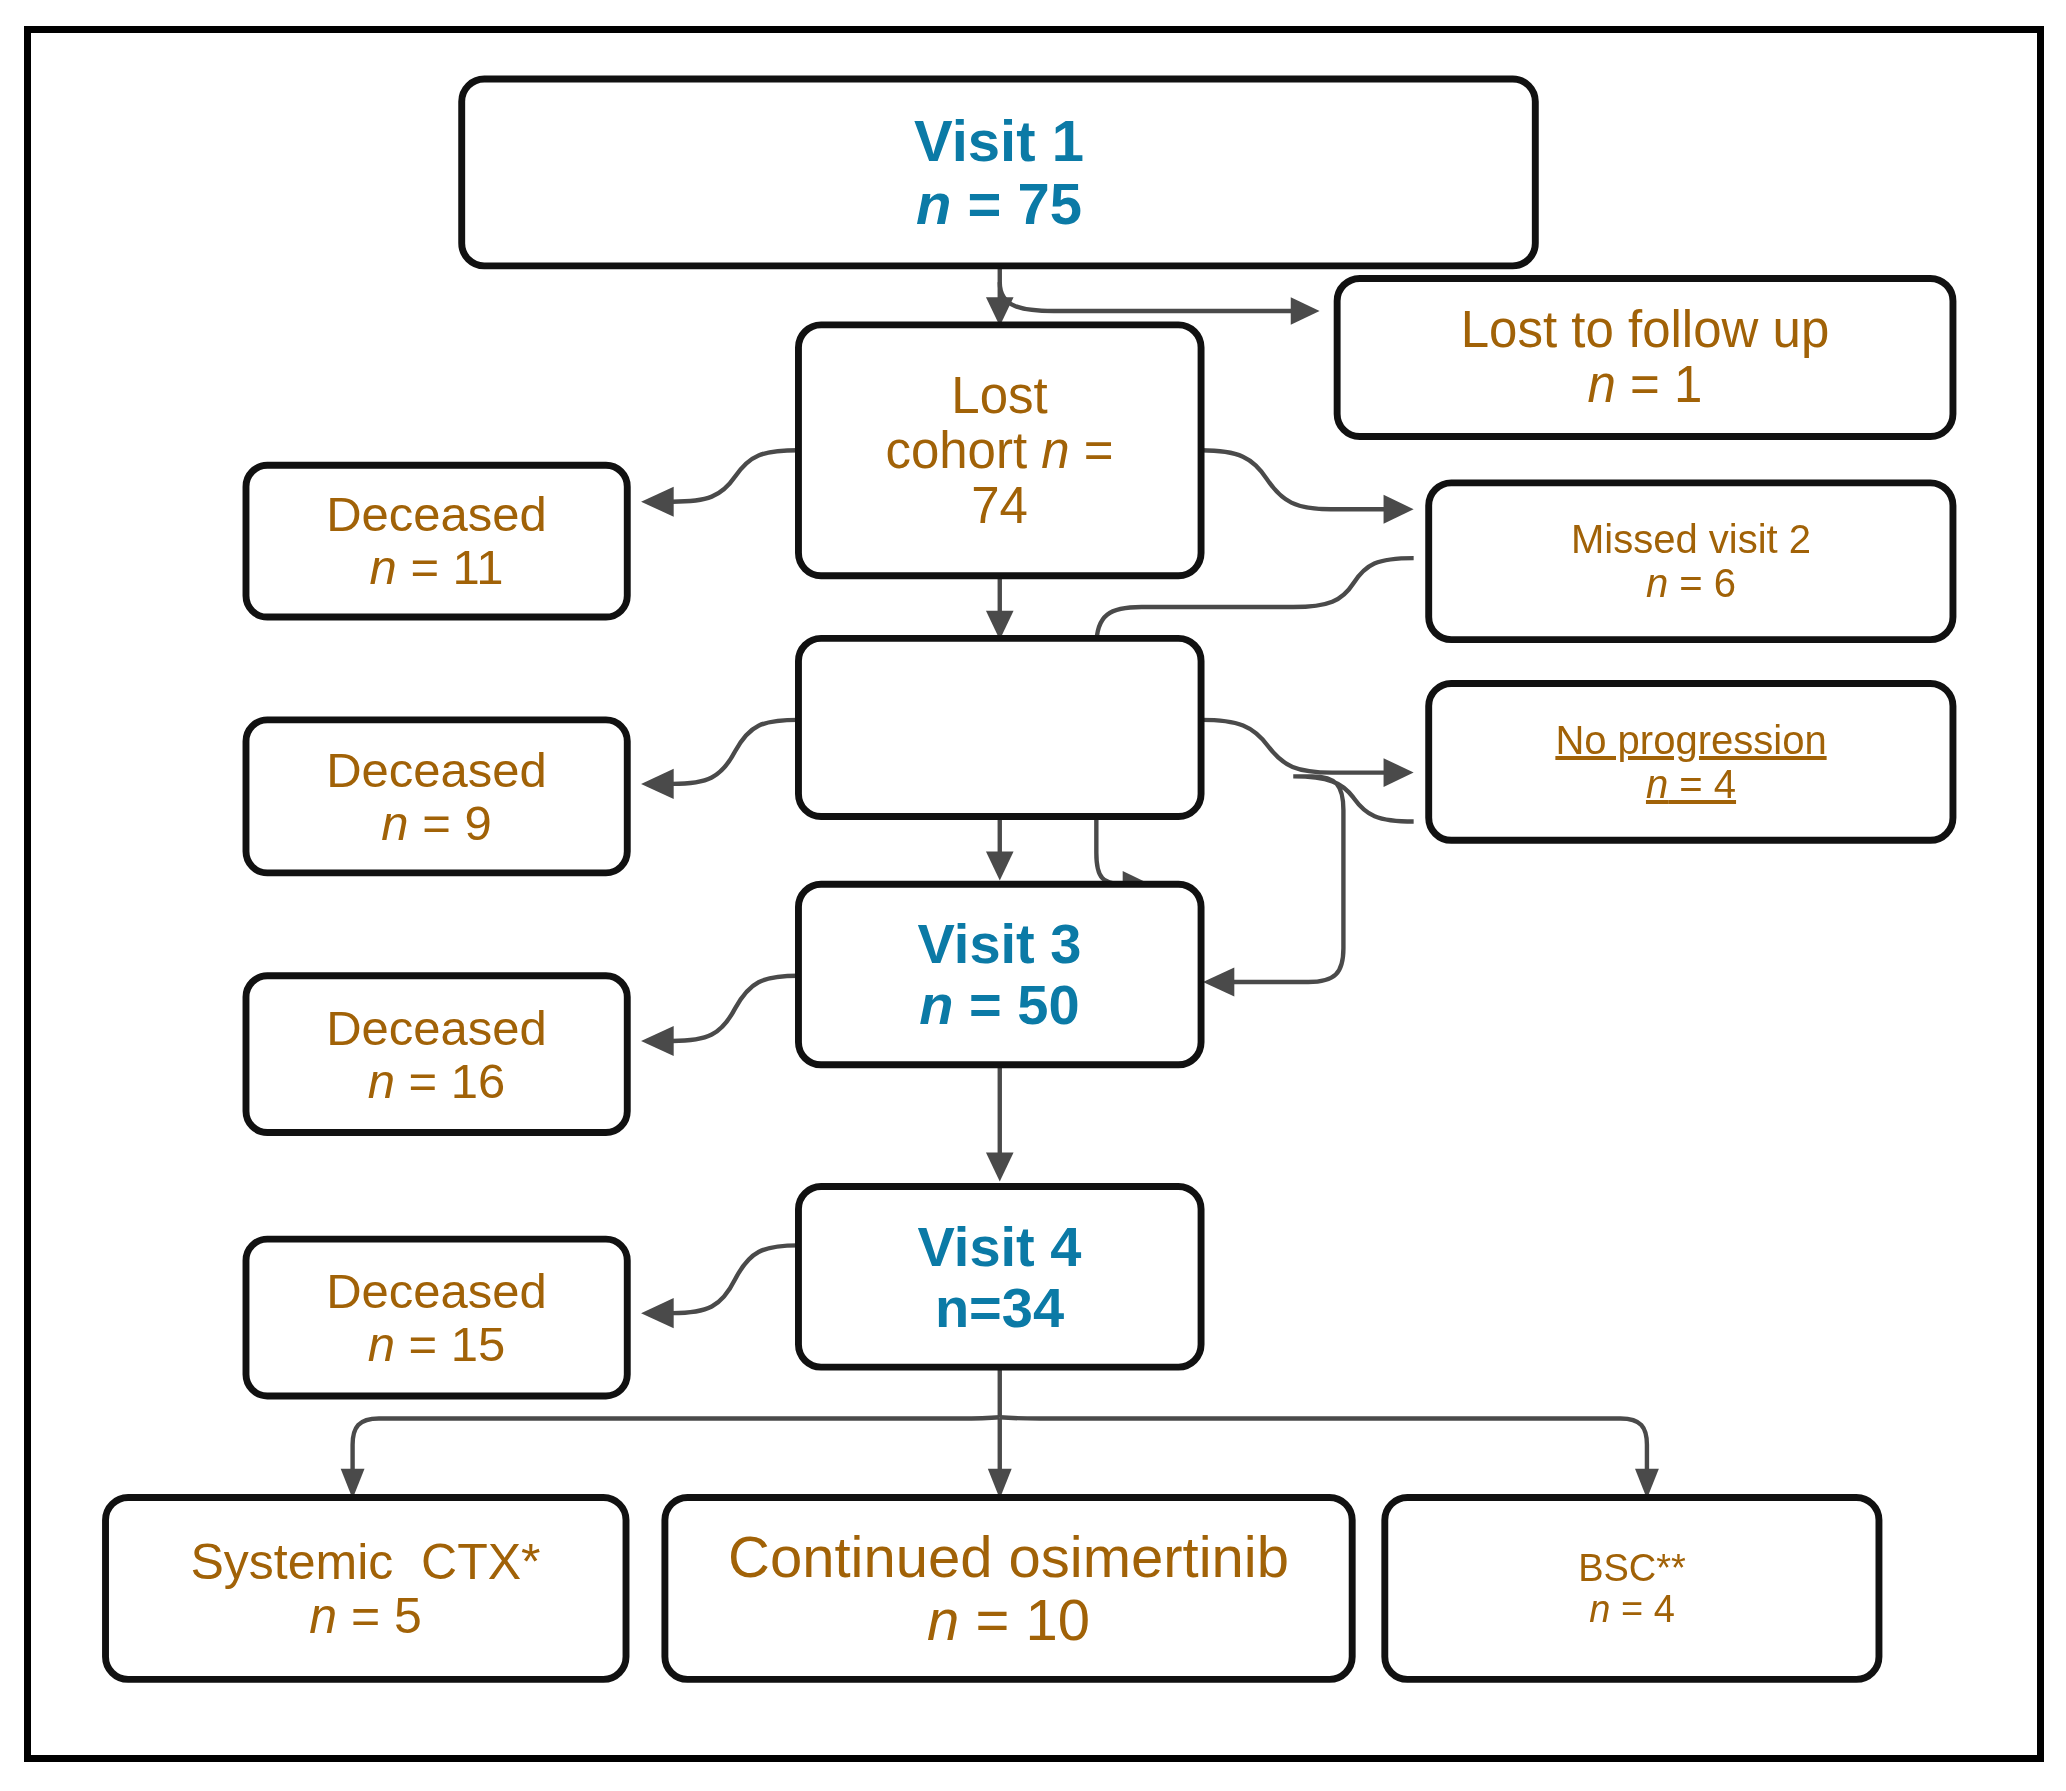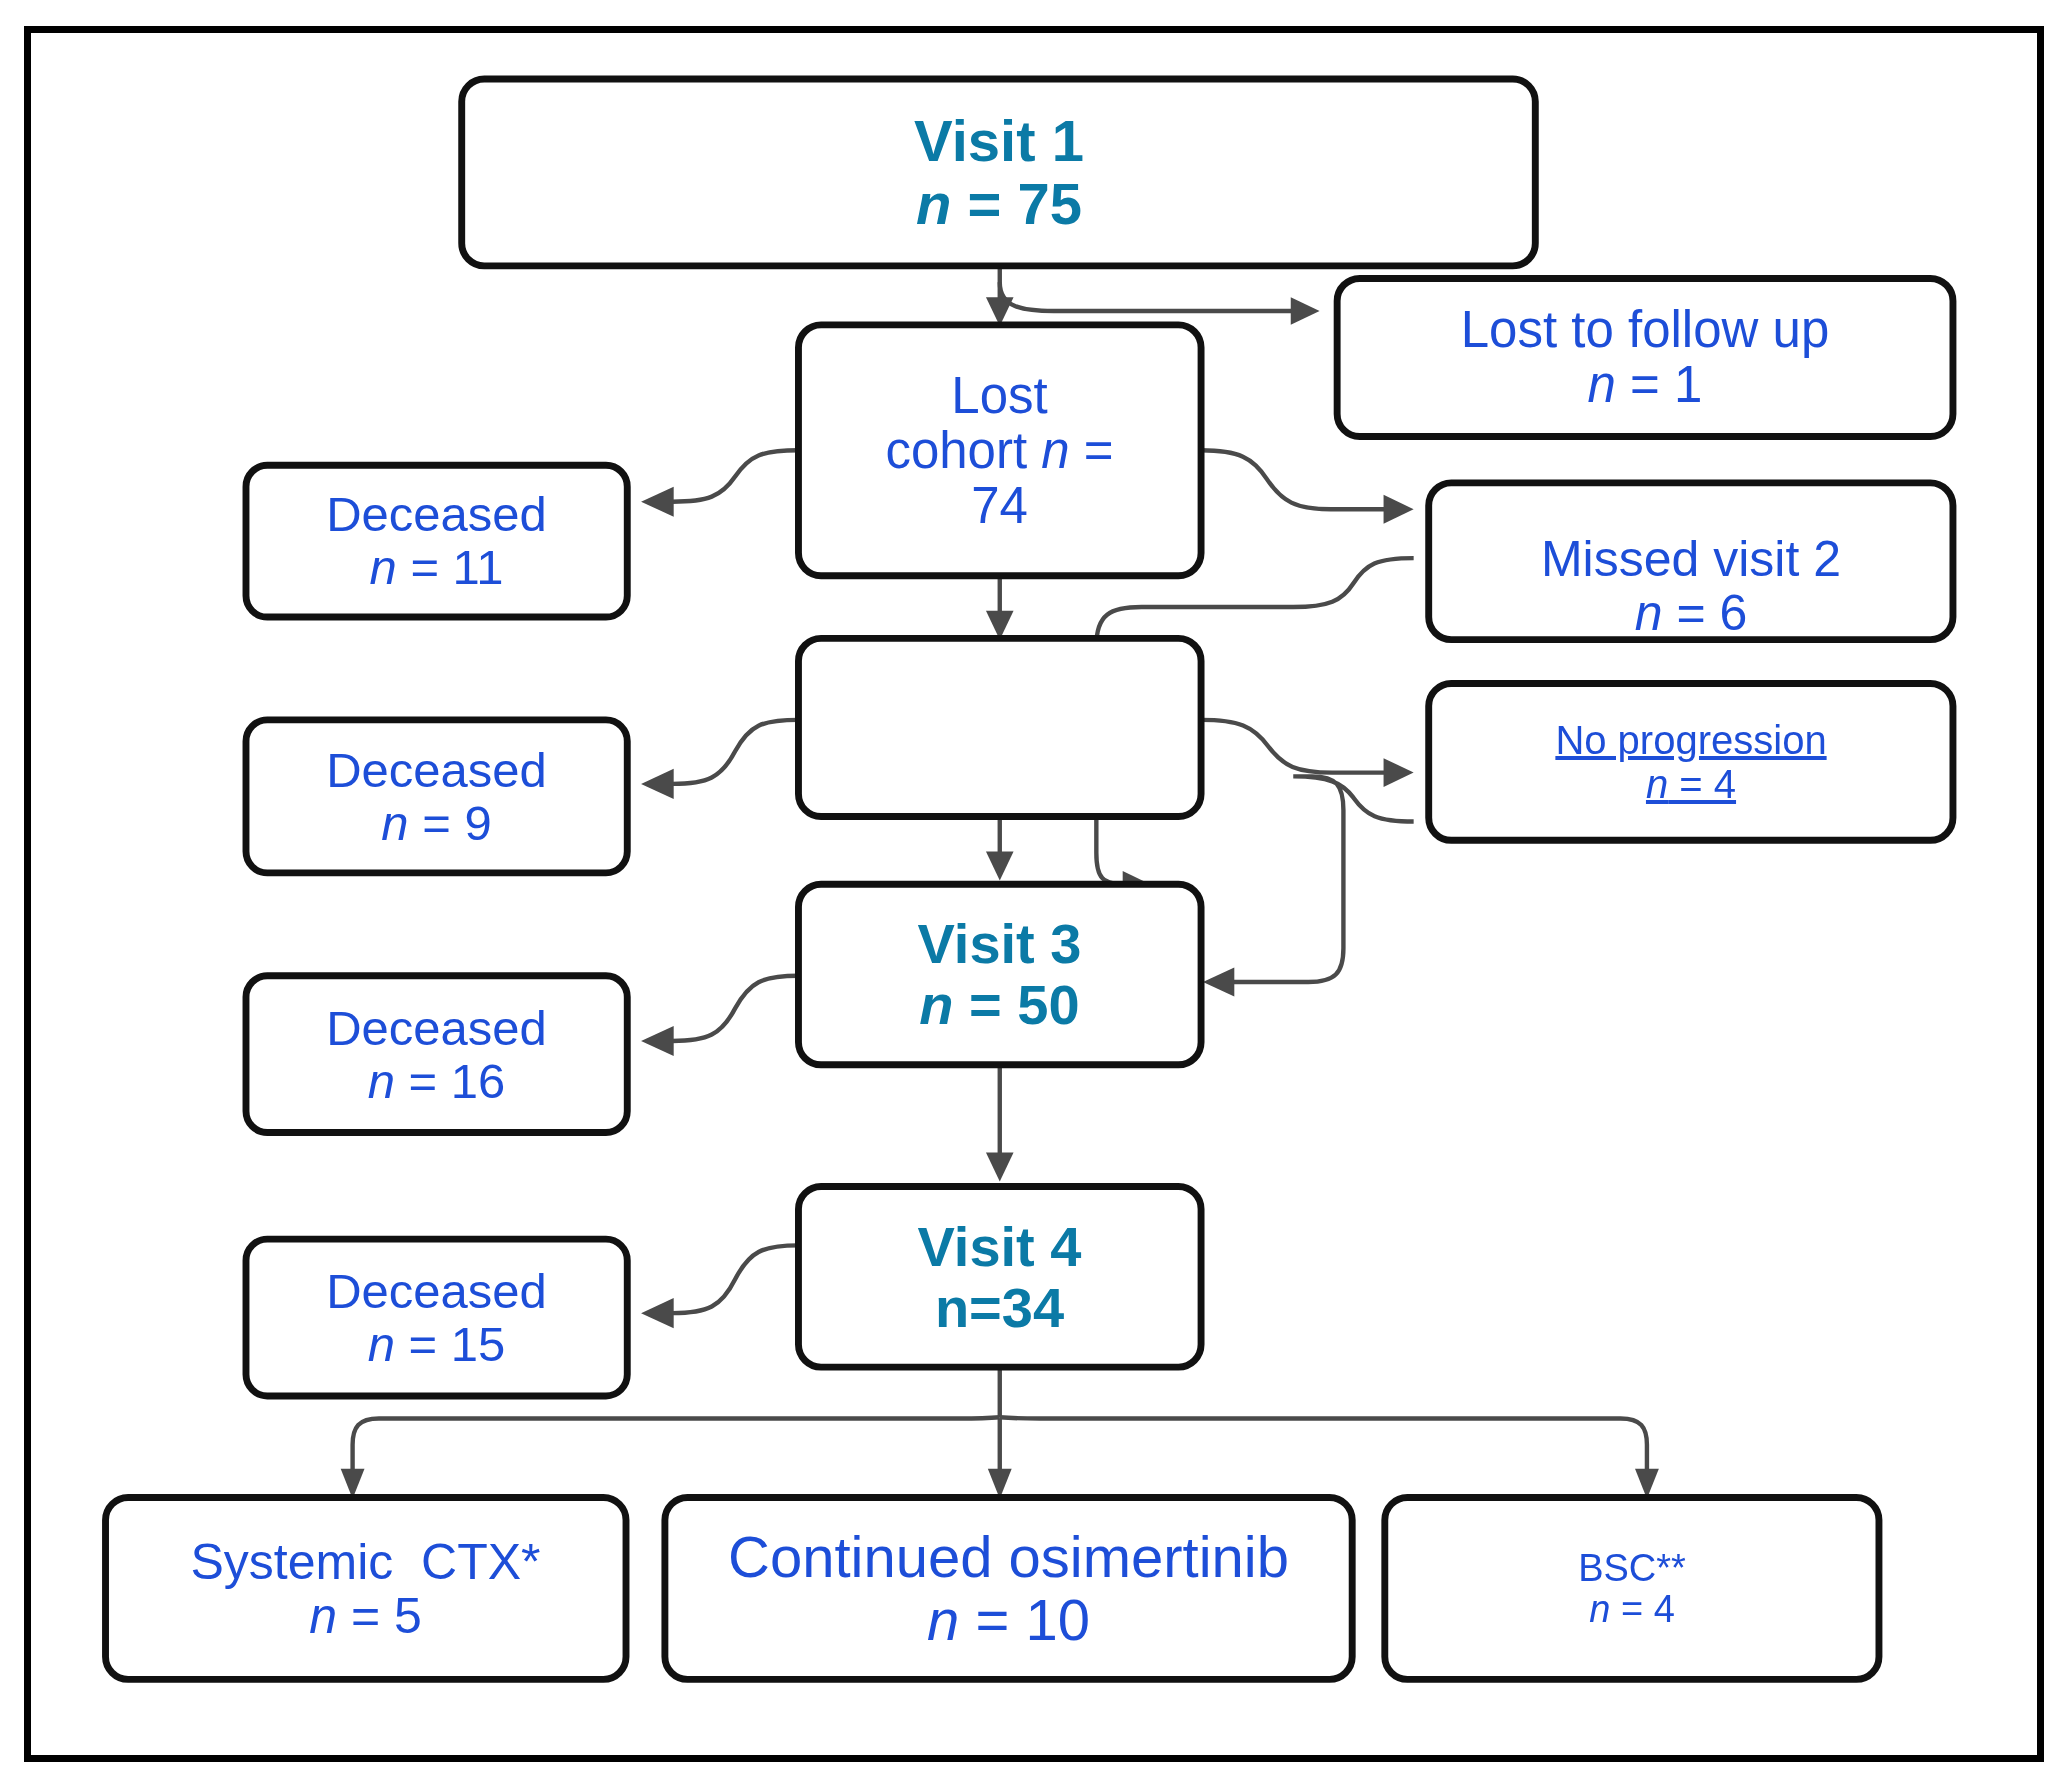--- a/index.html
+++ b/index.html
@@ -4,21 +4,21 @@
 <style>
   html,body{margin:0;padding:0;background:#ffffff;}
   body{font-family:"Liberation Sans",sans-serif;}
   #page{position:relative;width:2066px;height:1791px;background:#fff;overflow:hidden;}
   #frame{position:absolute;left:24px;top:26px;width:2020px;height:1736px;border:7.5px solid #000;box-sizing:border-box;background:#fff;}
   svg.layer{position:absolute;left:0;top:0;width:2066px;height:1791px;overflow:visible;}
   .nodebox{fill:#ffffff;stroke:#111111;stroke-width:11;}
   .edge{fill:none;stroke:#4a4a4a;stroke-width:7;}
   .edge-head{fill:#4a4a4a;stroke:none;}
   .box-text{position:absolute;display:flex;flex-direction:column;align-items:center;justify-content:center;text-align:center;line-height:1.08;box-sizing:border-box;}
-  .t-black{color:#1d4ed8;}
+  .t-black{color:#a16207;}
   .t-blue{color:#0b7aa6;font-weight:bold;}
   .ln{white-space:pre;}
 </style>
 </head>
 <body>
 
 <div id="page">
   <div id="frame"></div>
 
   <svg class="layer" viewBox="0 0 3294 2856">
@@ -132,21 +132,21 @@
   <div class="box-text t-black" style="left:1337px;top:278px;width:616px;height:158px;font-size:51px;">
     <span class="ln">Lost to follow up</span>
     <span class="ln"><i>n</i><span> = 1</span></span>
   </div>
 
   <div class="box-text t-black" style="left:246px;top:465px;width:381px;height:152px;font-size:49px;">
     <span class="ln">Deceased</span>
     <span class="ln"><i>n</i><span> = 11</span></span>
   </div>
 
-  <div class="box-text t-black" style="left:1429px;top:483px;width:524px;height:157px;font-size:50px;justify-content:flex-end;">
+  <div class="box-text t-black" style="left:1429px;top:483px;width:524px;height:157px;font-size:40px;">
     <span class="ln">Missed visit 2</span>
     <span class="ln"><i>n</i><span> = 6</span></span>
   </div>
 
 
   <div class="box-text t-black" style="left:246px;top:720px;width:381px;height:153px;font-size:49px;">
     <span class="ln">Deceased</span>
     <span class="ln"><i>n</i><span> = 9</span></span>
   </div>
 

